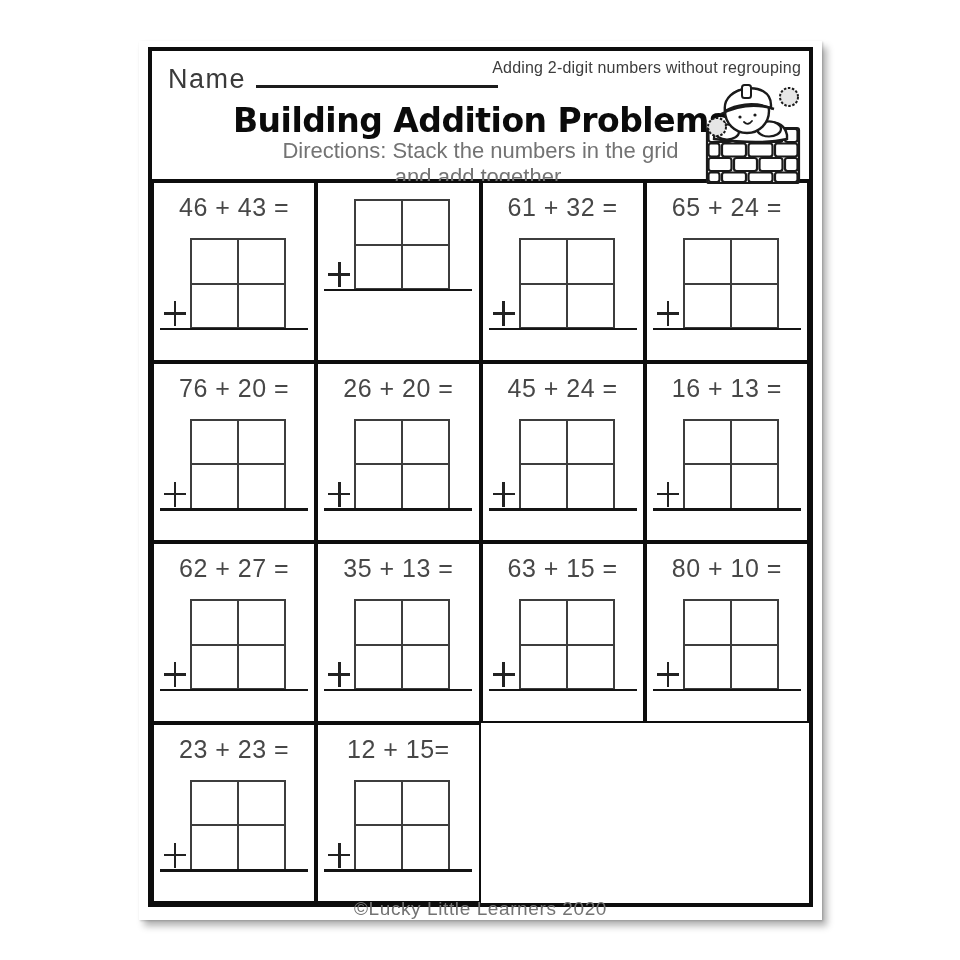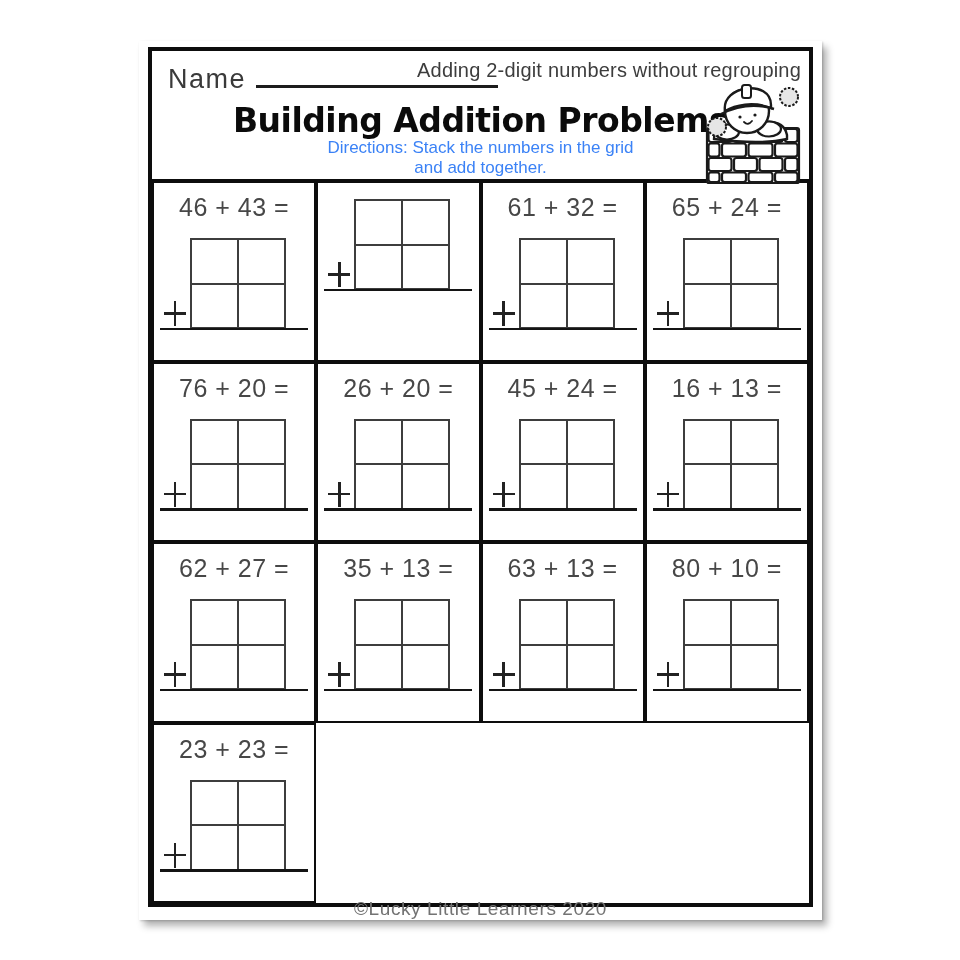--- a/index.html
+++ b/index.html
@@ -15,36 +15,36 @@
   .sheet {
     position: absolute; left: 9px; top: 6px; width: 665px; height: 860px;
     border: 4px solid #0d0d0d;
     display: flex; flex-direction: column; background: #fff;
   }
 
   
   .header { position: relative; height: 130px; flex: none; border-bottom: 2.5px solid #0d0d0d; }
   .topic {
     position: absolute; top: 8px; right: 8px;
-    font-size: 20px; color: #3d3d3d; letter-spacing: 0.2px; font-weight: 400;
+    font-size: 16px; color: #3d3d3d; letter-spacing: 0.2px; font-weight: 400;
   }
   .name-row { position: absolute; top: 13px; left: 16px; white-space: nowrap; }
   .name-label { font-size: 27px; color: #3a3a3a; letter-spacing: 1.5px; }
   .name-line {
     display: inline-block; width: 242px; height: 24px; margin-left: 10px;
     border-bottom: 3px solid #1c1c1c; vertical-align: baseline;
   }
   .title {
     position: absolute; top: 50px; left: 0; width: 100%; text-align: center;
     font-family: "DejaVu Sans", sans-serif;
     font-size: 33px; font-weight: 700; color: #0b0b0b; letter-spacing: -0.5px;
   }
   .directions {
     position: absolute; top: 87px; left: 0; width: 100%; text-align: center;
-    font-size: 17px; line-height: 1.17; color: #3b82f6;
+    font-size: 22px; line-height: 1.17; color: #737373;
   }
   .mascot { position: absolute; top: 24px; right: 4px; width: 104px; height: 110px; z-index: 3; }
 
   
   .problems {
     flex: 1; display: grid;
     grid-template-columns: repeat(4, 1fr);
     grid-template-rows: repeat(4, 1fr);
   }
   .cell { border: 2.5px solid #0d0d0d; position: relative; background: #fff; }
@@ -261,21 +261,21 @@
             <div class="abox"></div>
               <div class="abox"></div>
               <div class="abox"></div>
               <div class="abox"></div>
           </div>
           <div class="plus-mark"></div>
           <div class="sum-line"></div>
         </div>
       </div>
       <div class="cell">
-        <div class="expr">63 + 13 =</div>
+        <div class="expr">63 + 15 =</div>
         <div class="stack">
           <div class="grid2x2">
             <div class="abox"></div>
               <div class="abox"></div>
               <div class="abox"></div>
               <div class="abox"></div>
           </div>
           <div class="plus-mark"></div>
           <div class="sum-line"></div>
         </div>
@@ -289,20 +289,33 @@
               <div class="abox"></div>
               <div class="abox"></div>
               <div class="abox"></div>
           </div>
           <div class="plus-mark"></div>
           <div class="sum-line"></div>
         </div>
       </div>
       <div class="cell">
         <div class="expr">23 + 23 =</div>
+        <div class="stack">
+          <div class="grid2x2">
+            <div class="abox"></div>
+              <div class="abox"></div>
+              <div class="abox"></div>
+              <div class="abox"></div>
+          </div>
+          <div class="plus-mark"></div>
+          <div class="sum-line"></div>
+        </div>
+      </div>
+      <div class="cell">
+        <div class="expr">12 + 15=</div>
         <div class="stack">
           <div class="grid2x2">
             <div class="abox"></div>
               <div class="abox"></div>
               <div class="abox"></div>
               <div class="abox"></div>
           </div>
           <div class="plus-mark"></div>
           <div class="sum-line"></div>
         </div>

